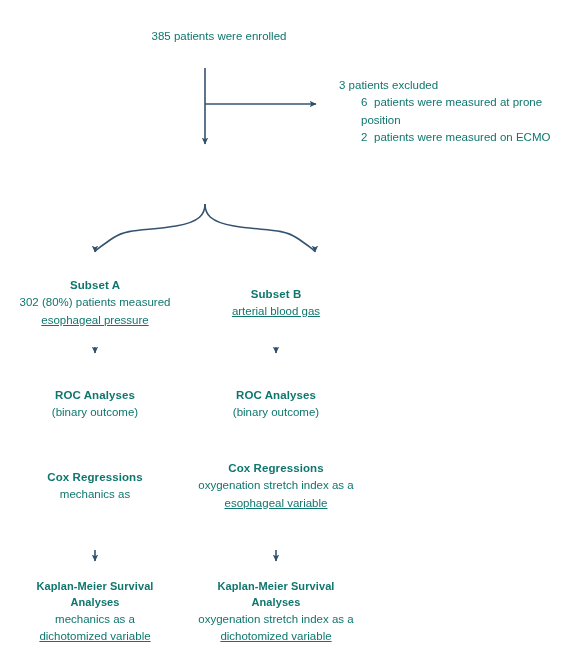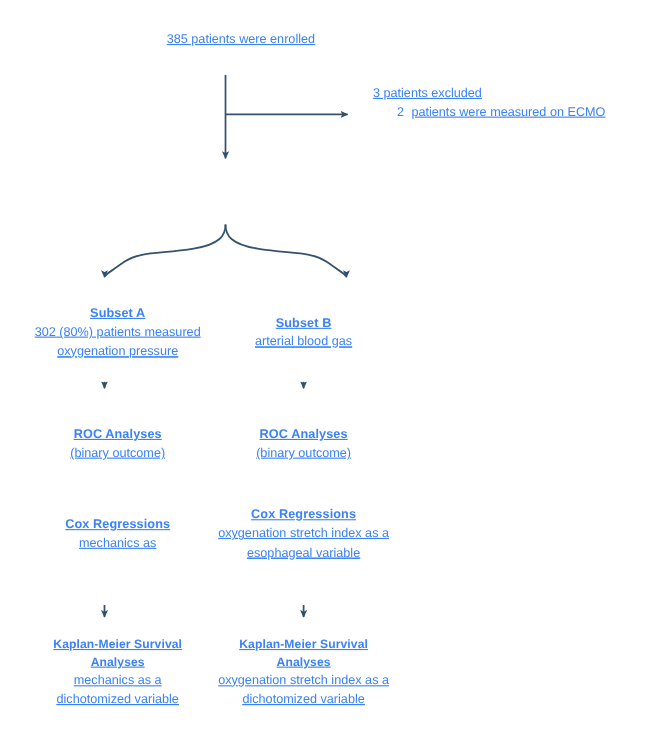--- a/index.html
+++ b/index.html
@@ -31,23 +31,22 @@
     position: absolute;
     box-sizing: border-box;
     border: 1.6px solid #4c6а85;
     border-color: #4c6a85;
     background: #ffffff;
     display: flex;
     flex-direction: column;
     align-items: center;
     justify-content: center;
     text-align: center;
-    color: #3b82f6;
+    color: #0f766e;
     line-height: 1.5;
-    text-decoration: underline;
   }
   .node.rounded {
     border-radius: 40px;
   }
   .node.left-align {
     align-items: flex-start;
     justify-content: flex-start;
     text-align: left;
   }
   .ttl {
@@ -91,21 +90,21 @@
     width: 13px;
   }
   
   #box-included {
     left: 110px;
     top: 151px;
     width: 190px;
     height: 53px;
   }
   
-  .col-a { left: 12px; width: 166px; margin-left: 12px; }
+  .col-a { left: 12px; width: 166px; }
   .col-b { left: 193px; width: 166px; }
   .row-subset { top: 259px; height: 88px; }
   .row-roc    { top: 360px; height: 88px; }
   .row-cox    { top: 442px; height: 88px; }
   .row-km     { top: 568px; height: 87px; }
   .km .ttl { font-size: 11px; }
 </style>
 </head>
 <body>
 
@@ -134,29 +133,32 @@
     <path d="M276,550 L276,561" stroke="#35536f" stroke-width="1.6" fill="none" marker-end="url(#arrow)"></path>
   </svg>
 
   <div class="node rounded" id="box-enrolled">
     <div class="plain">385 patients were enrolled</div>
   </div>
 
   <div class="node left-align" id="box-excluded">
     <div class="exc-head">3 patients excluded</div>
     <div class="exc-item">
+      <span class="exc-num">6</span><span>patients were measured at prone position</span>
+    </div>
+    <div class="exc-item">
       <span class="exc-num">2</span><span>patients were measured on ECMO</span>
     </div>
   </div>
 
 
   <div class="node col-a row-subset">
     <div class="ttl">Subset A</div>
     <div class="sub">302 (80%) patients measured</div>
-    <div class="sub und">oxygenation pressure</div>
+    <div class="sub und">esophageal pressure</div>
   </div>
   <div class="node col-a row-roc">
     <div class="ttl">ROC Analyses</div>
     <div class="sub">(binary outcome)</div>
   </div>
   <div class="node col-a row-cox">
     <div class="ttl">Cox Regressions</div>
     <div class="sub">mechanics as</div>
   </div>
   <div class="node col-a row-km km">

